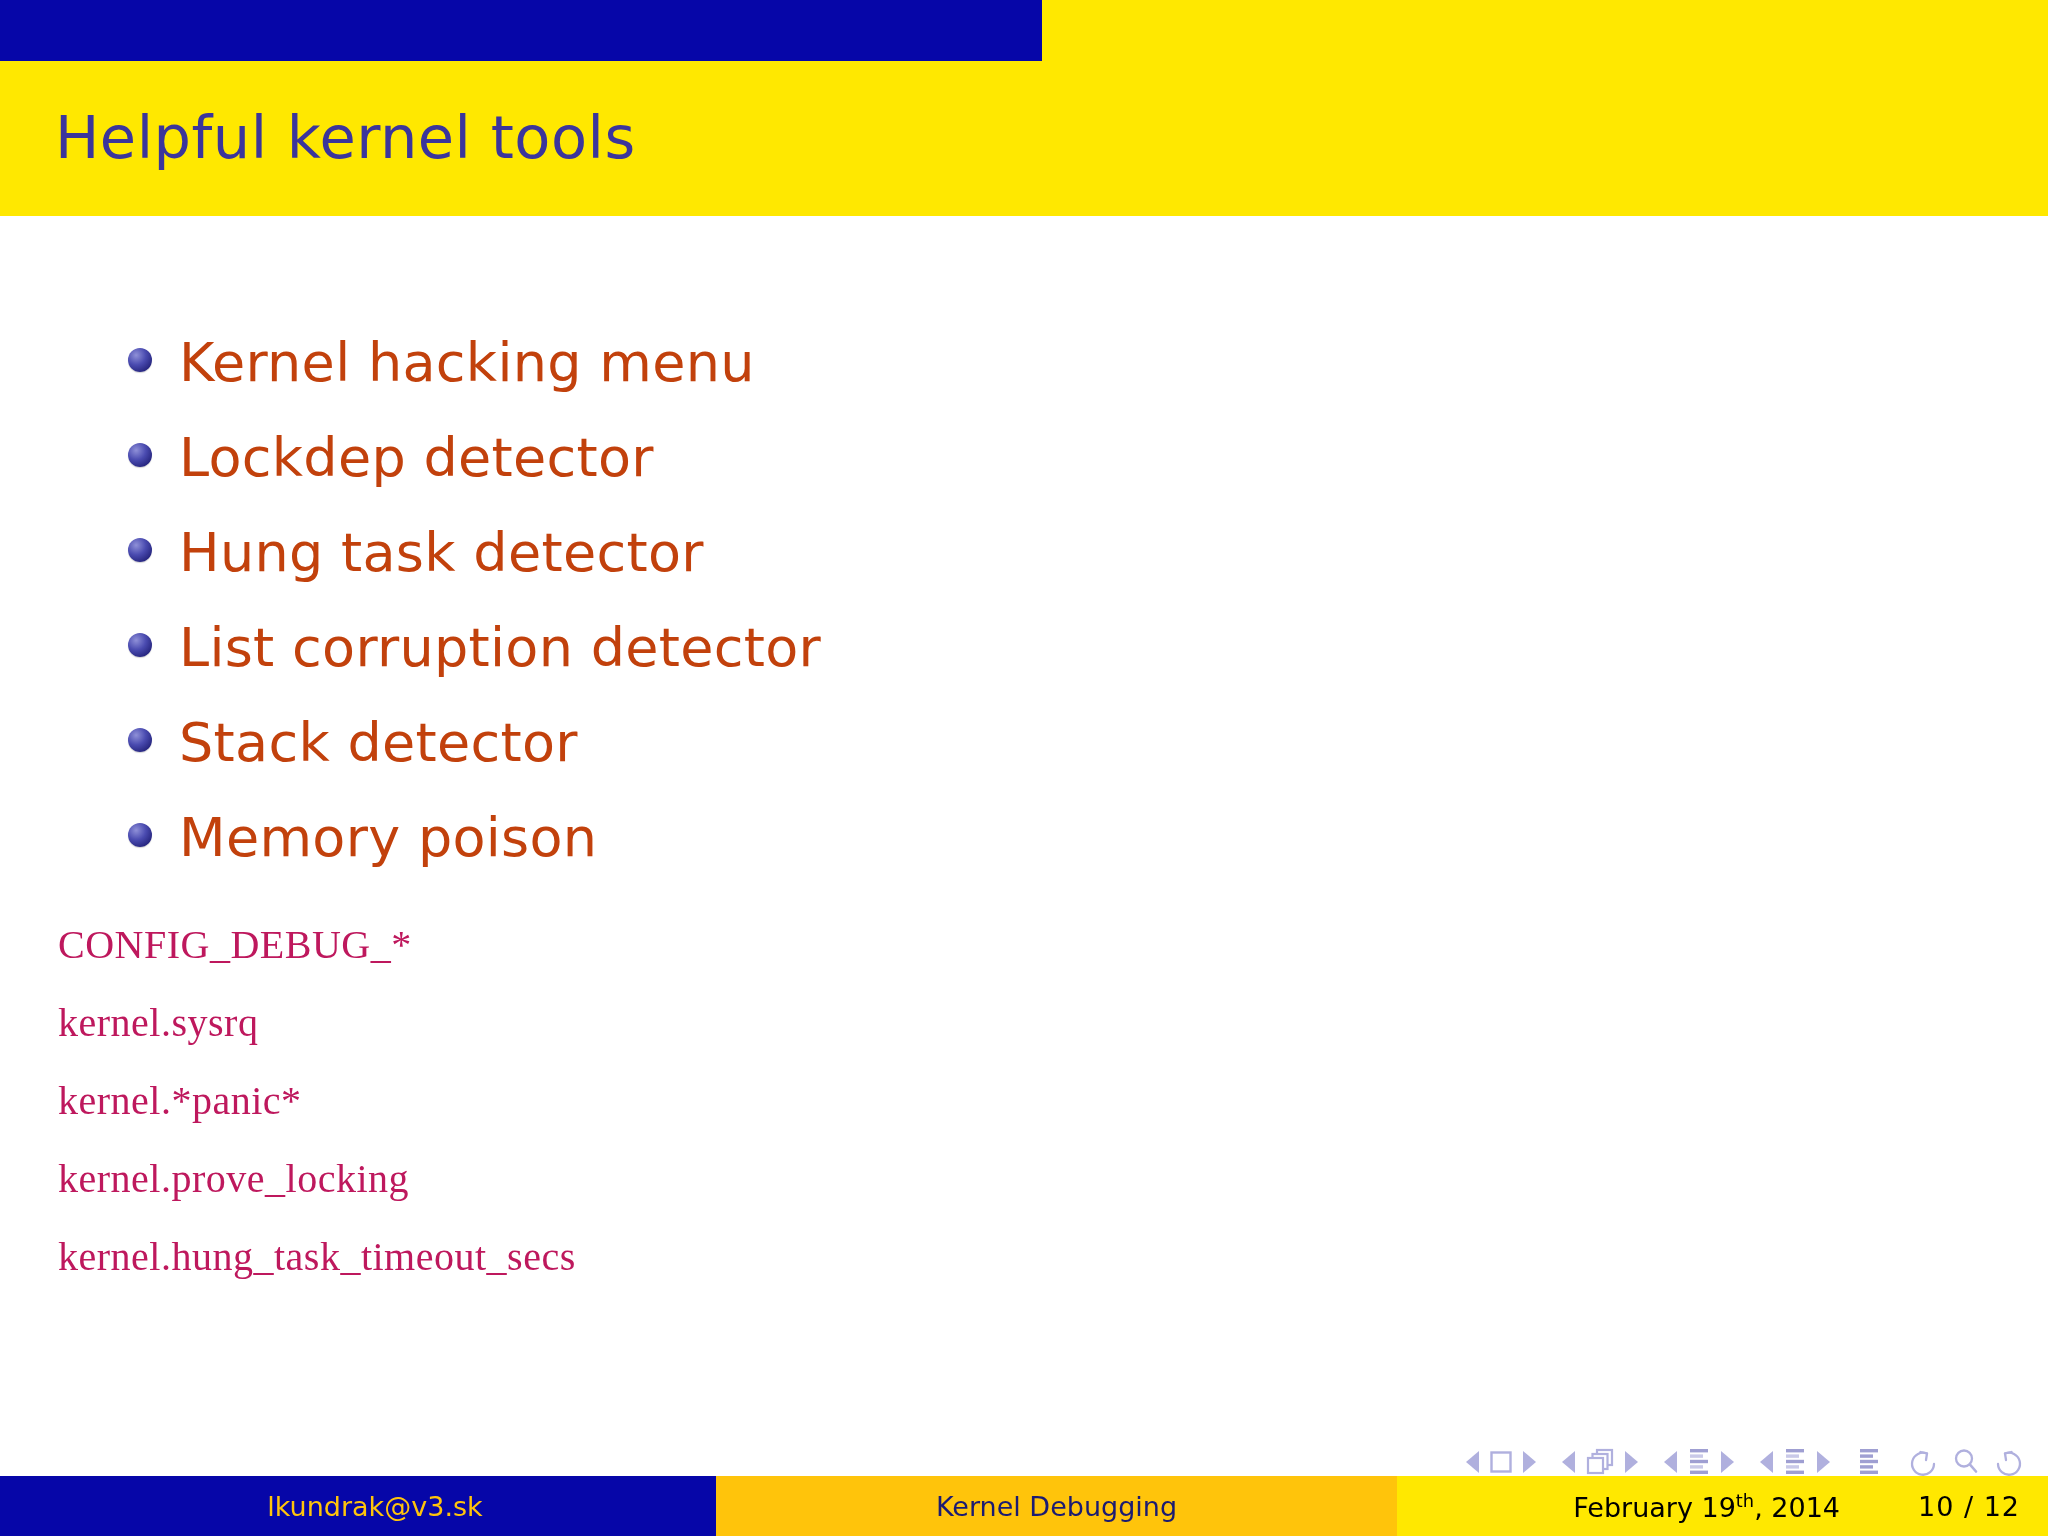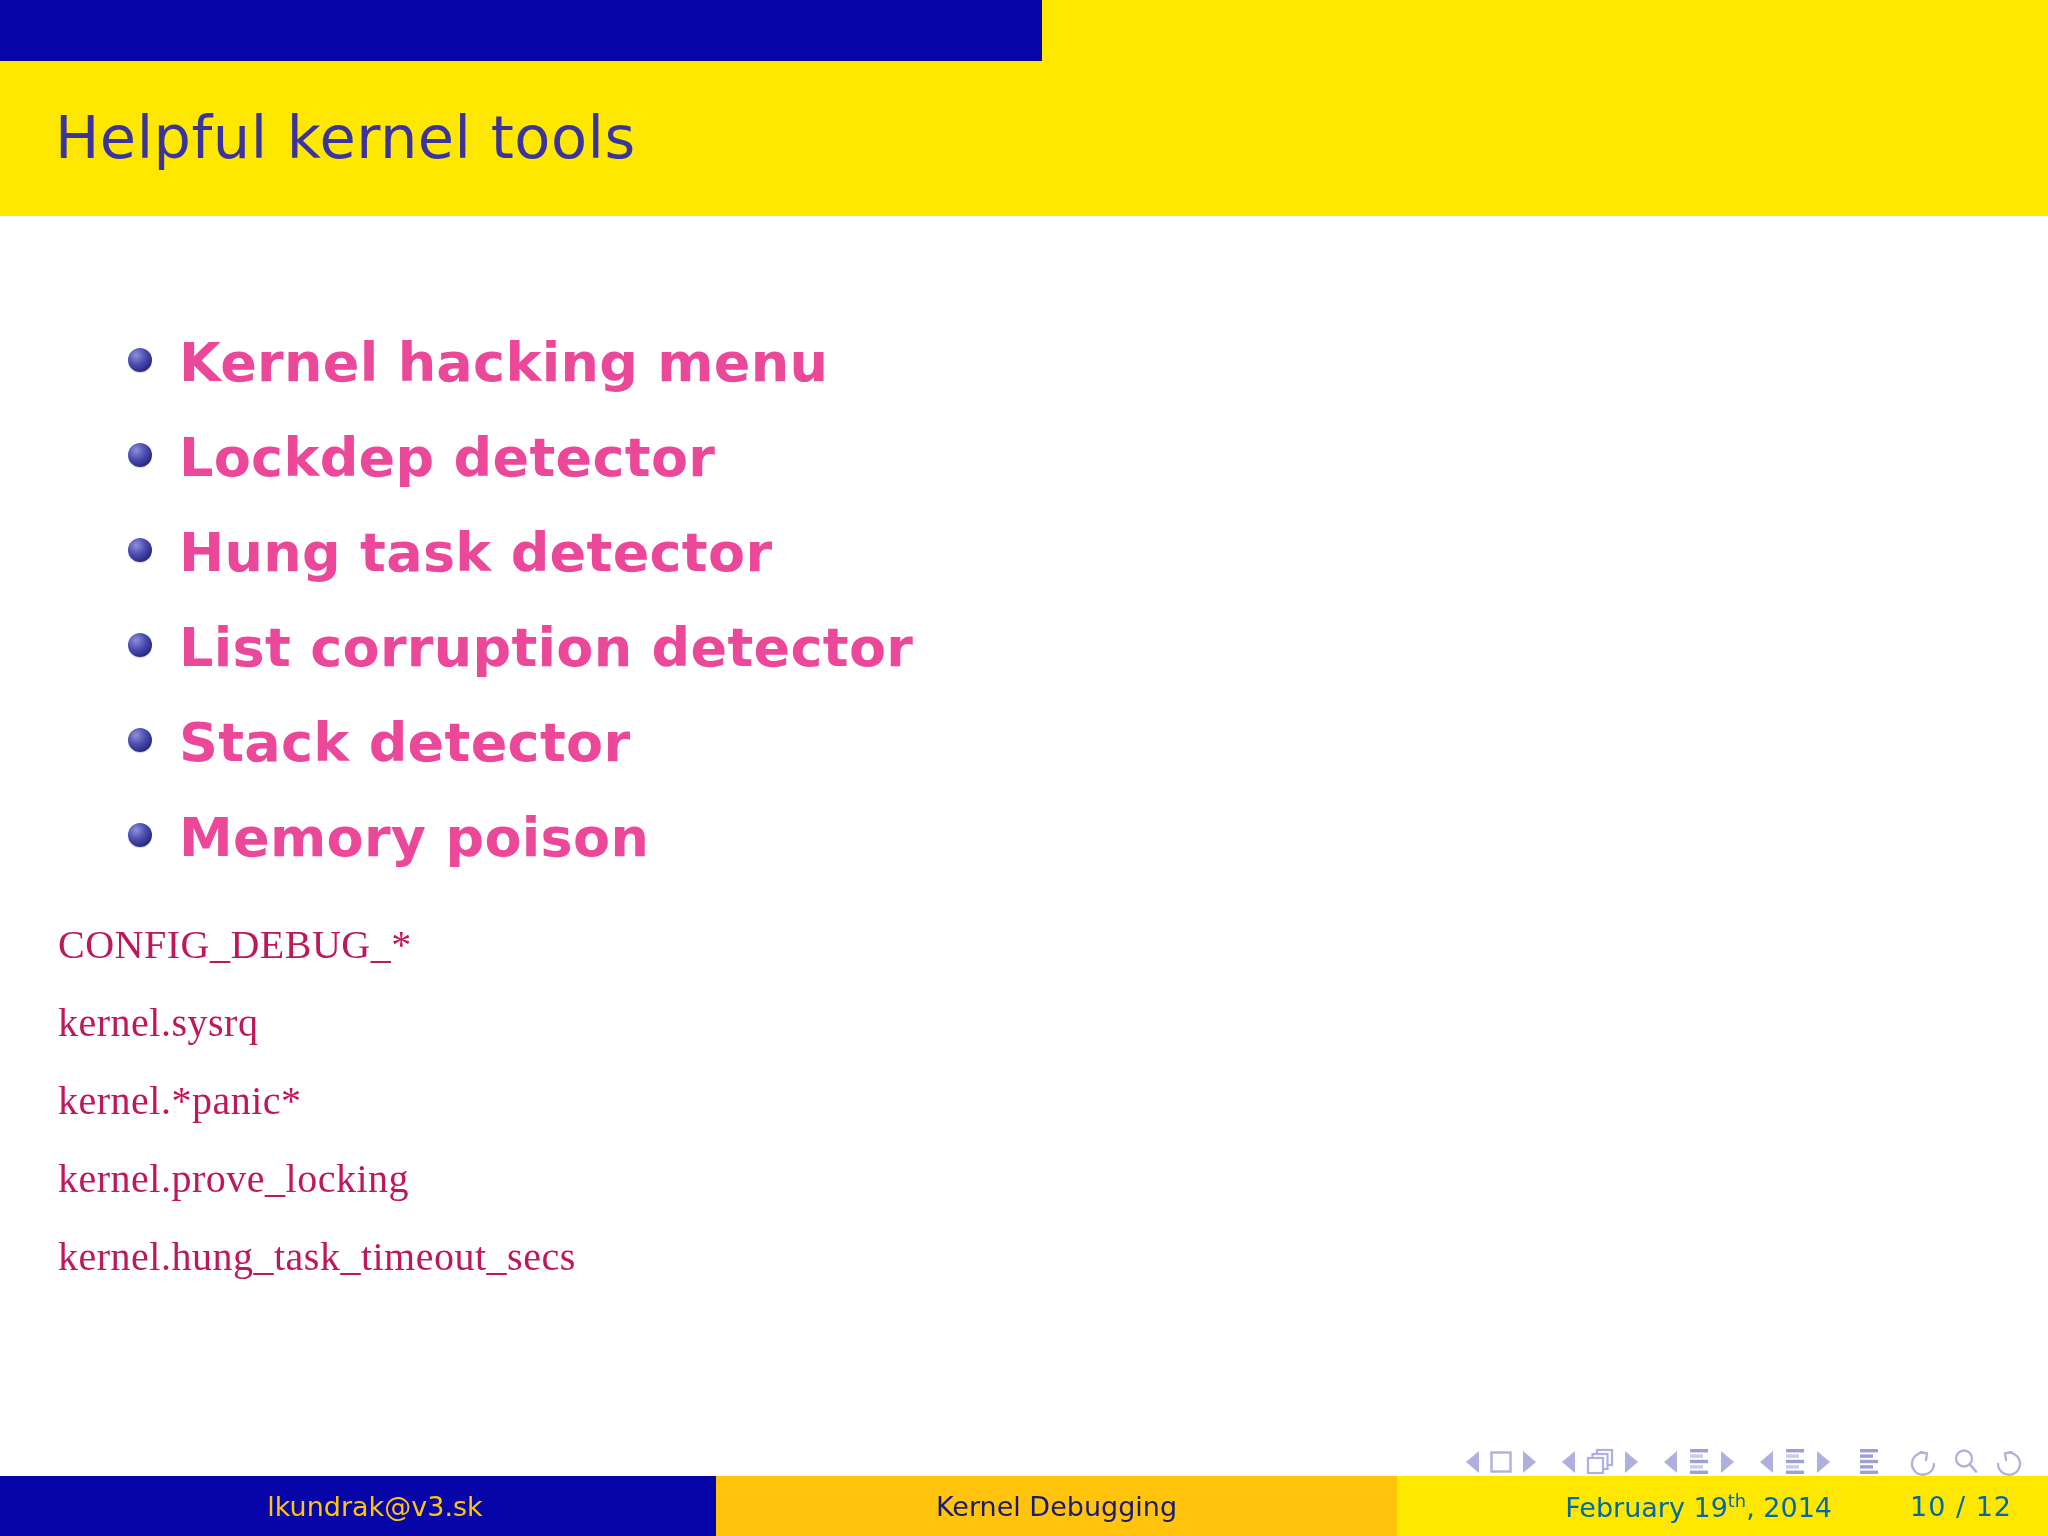--- a/index.html
+++ b/index.html
@@ -72,22 +72,22 @@
     flex: 0 0 24px;
     background: radial-gradient(circle at 34% 30%, #8f90d8 0%, #4a4bb0 42%, #26257e 78%, #1a1a63 100%);
     position: relative;
     top: -9px;
     margin-right: 27px;
     box-shadow: 0 1px 1px rgba(0,0,0,0.18);
   }
   .bullet-text {
     font-family: "DejaVu Sans", sans-serif;
     font-size: 54px;
-    font-weight: 700;
-    color: #ec4899;
+    font-weight: 400;
+    color: #c2410c;
     letter-spacing: 0.3px;
     white-space: nowrap;
     line-height: 1;
     text-align: right;
   }
 
   #code-block {
     position: absolute;
     left: 58px;
     top: 690px;
@@ -154,23 +154,23 @@
     padding-left: 34px;
   }
   #foot-title {
     width: 681px;
     background: #ffc40b;
     color: #1b1b72;
   }
   #foot-right {
     flex: 1;
     background: #ffe800;
-    color: #0369a1;
+    color: #000000;
     justify-content: flex-end;
-    padding-right: 36px;
+    padding-right: 28px;
     gap: 78px;
   }
   #foot-date { display: inline-block; }
   #foot-date sup { font-size: 0.66em; vertical-align: 0.55em; }
   #foot-page { display: inline-block; letter-spacing: 1px; }
 </style>
 </head>
 <body>
 
 <div id="header-band">

